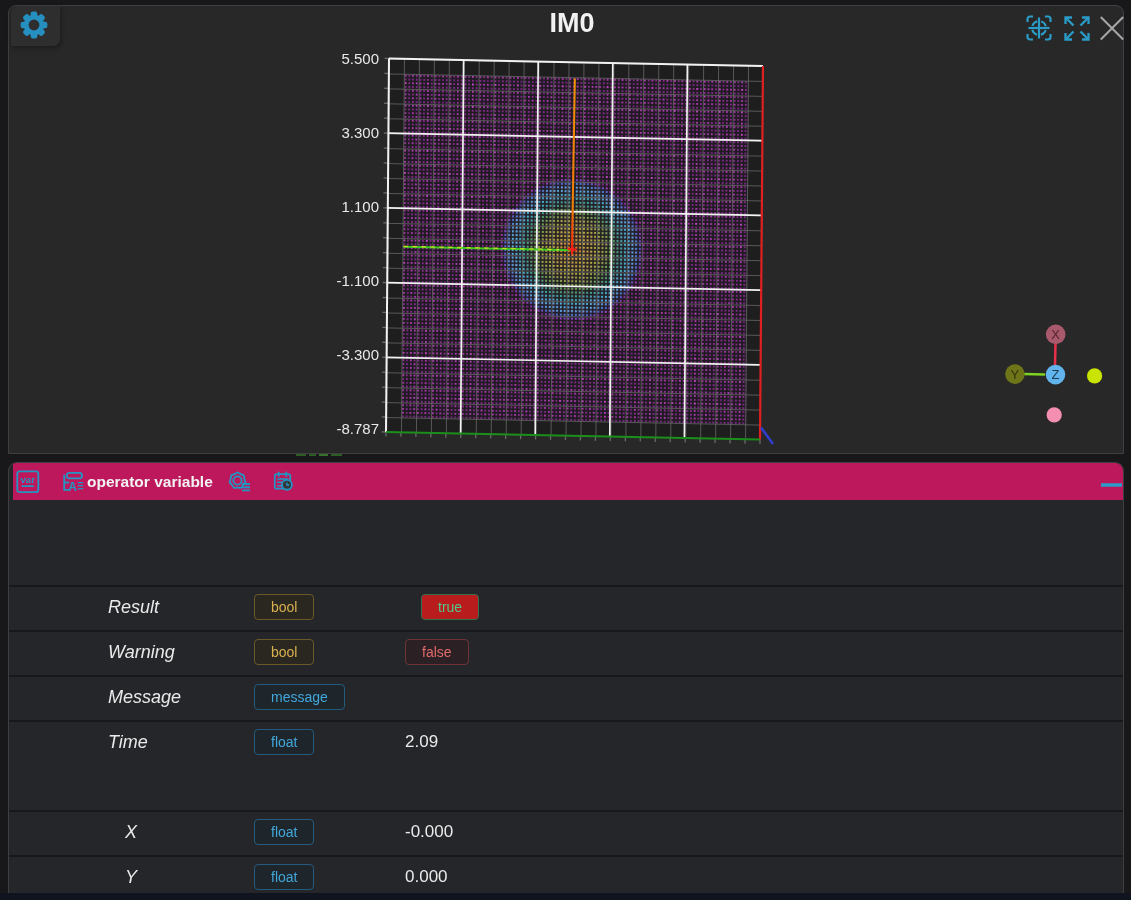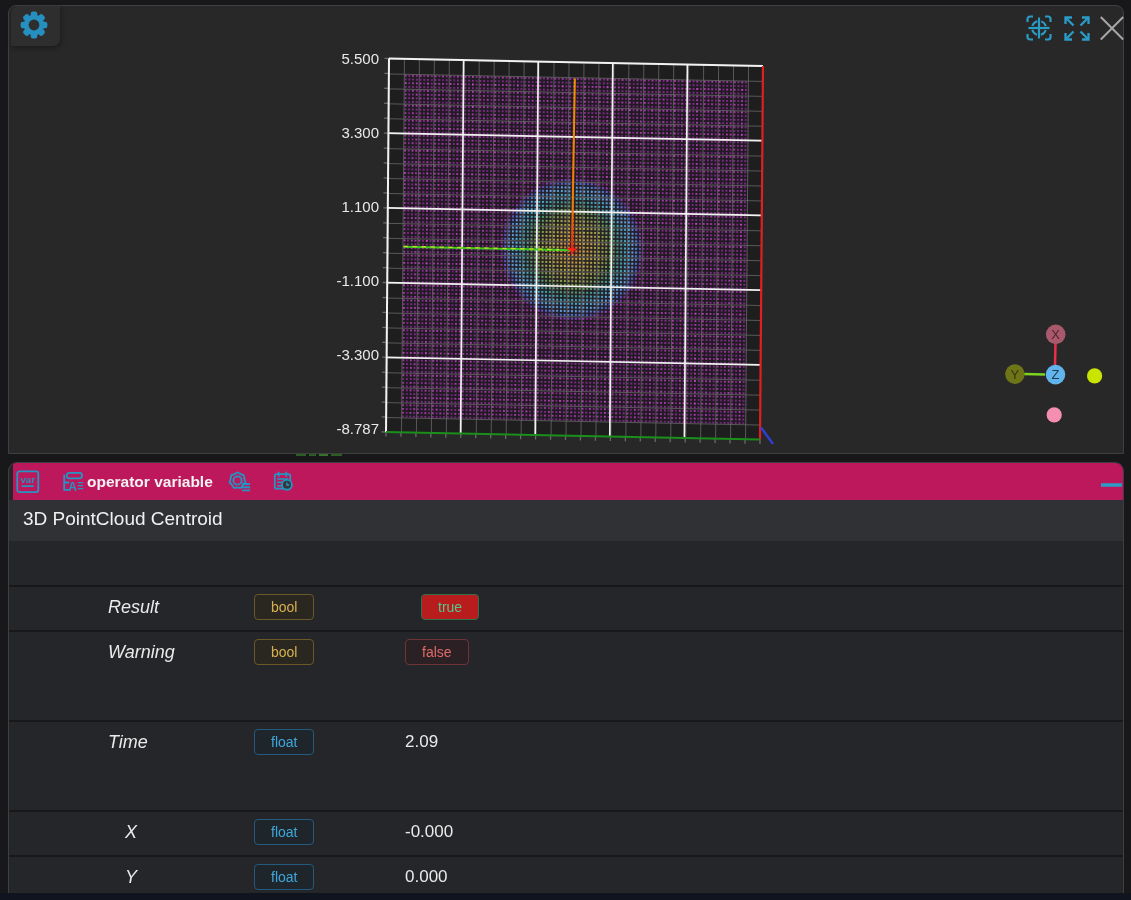--- a/index.html
+++ b/index.html
@@ -47,20 +47,21 @@
         <g transform="rotate(45 19 19)">
           <rect x="15.7" y="5.6" width="6.6" height="6" rx="2.2"></rect>
           <rect x="15.7" y="26.4" width="6.6" height="6" rx="2.2"></rect>
           <rect x="5.6" y="15.7" width="6" height="6.6" rx="2.2"></rect>
           <rect x="26.4" y="15.7" width="6" height="6.6" rx="2.2"></rect>
         </g>
       </g>
       <circle cx="19" cy="19" r="5.4" fill="#2e2e2e"></circle>
     </g>
   </svg>
+  <div id="title">IM0</div>
 
   <svg class="abs" style="left:1016px;top:8px" width="28" height="28" viewBox="0 0 28 28" fill="none" stroke="#2a9cc8" stroke-width="2.2">
     <path d="M2.5 8 V5 a2.5 2.5 0 0 1 2.5-2.5 H8"></path>
     <path d="M20 2.5 h3 a2.5 2.5 0 0 1 2.5 2.5 V8"></path>
     <path d="M25.5 20 v3 a2.5 2.5 0 0 1-2.5 2.5 H20"></path>
     <path d="M8 25.5 H5 a2.5 2.5 0 0 1-2.5-2.5 V20"></path>
     <circle cx="14" cy="14" r="7" stroke-dasharray="7 4" stroke-dashoffset="9" stroke-width="2"></circle>
     <line x1="14" y1="3.5" x2="14" y2="24.5"></line>
     <line x1="3.5" y1="14" x2="24.5" y2="14"></line>
   </svg>
@@ -234,32 +235,33 @@
       </g>
       <circle cx="15.8" cy="15.6" r="5.6" fill="#35373b"></circle>
       <g stroke-width="1.6">
         <path d="M15.8 13 v2.8 h2.6"></path>
       </g>
     </svg>
     <svg class="abs" style="left:1087px;top:18px" width="24" height="8" viewBox="0 0 24 8">
       <line x1="1" y1="4" x2="22" y2="4" stroke="#2a9cc8" stroke-width="3.4"></line>
     </svg>
   </div>
-  <div id="subtitle">
-      <span>3D PointCloud Centroid</span>
-    </div>
   <div class="row" style="top:122px">
     <div class="rname" style="left:99px">Result</div>
     <div class="tag tag-gold">bool</div>
     <div class="tag tag-green" style="left:396px">true</div>
   </div>
   <div class="row" style="top:167px">
     <div class="rname" style="left:99px">Warning</div>
     <div class="tag tag-gold">bool</div>
     <div class="tag tag-red" style="left:396px">false</div>
+  </div>
+  <div class="row" style="top:212px">
+    <div class="rname" style="left:99px">Message</div>
+    <div class="tag tag-blue">message</div>
   </div>
   <div class="row" style="top:257px">
     <div class="rname" style="left:99px">Time</div>
     <div class="tag tag-blue">float</div>
     <div class="val">2.09</div>
   </div>
   <div class="row" style="top:347px">
     <div class="rname" style="left:116px">X</div>
     <div class="tag tag-blue">float</div>
     <div class="val">-0.000</div>

